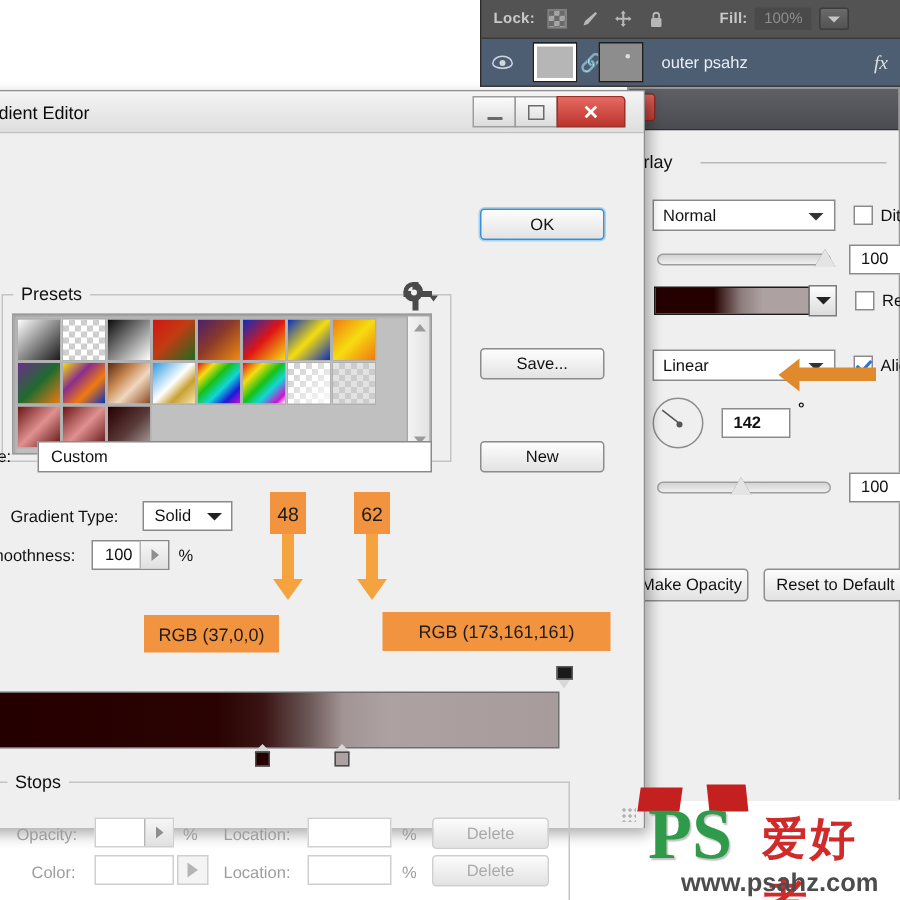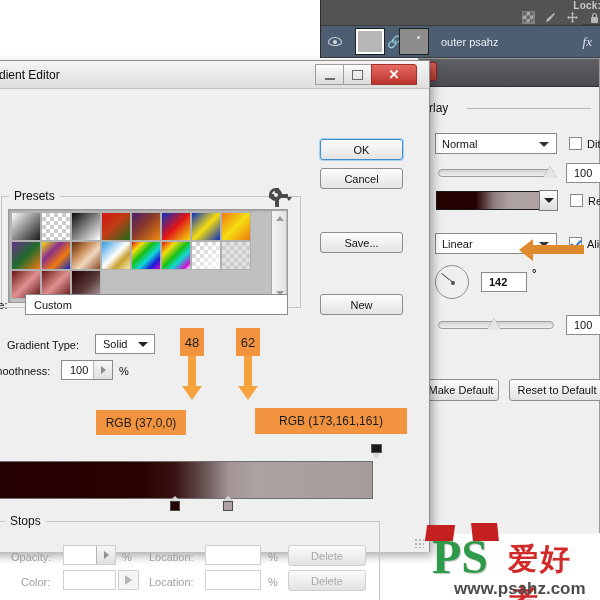--- a/index.html
+++ b/index.html
@@ -14,21 +14,21 @@
   }
   #root { position: relative; width: 600px; height: 600px; background: #fff; }
 
   
   .ps-panel {
     position: absolute; left: 320px; top: 0px; width: 280px; height: 58px;
     background: #535353; border-left: 1px solid #2b2b2b;
   }
   .ps-lockrow {
     position: absolute; left: 0; top: 0; width: 280px; height: 25px;
-    background: #535353; display: flex; align-items: flex-end; padding-left: 8px; flex-direction: column;
+    background: #535353; display: flex; align-items: center; padding-left: 8px;
   }
   .ps-lbl { color: #c9c9c9; font-size: 10px; font-weight: bold; letter-spacing: .2px; }
   .lock-icons { display: flex; align-items: center; gap: 9px; margin-left: 8px; }
   .lk { width: 13px; height: 13px; opacity: .85; }
   .checkerboard-icon {
     background-image:
       linear-gradient(45deg, #b9b9b9 25%, transparent 25%, transparent 75%, #b9b9b9 75%),
       linear-gradient(45deg, #b9b9b9 25%, transparent 25%, transparent 75%, #b9b9b9 75%);
     background-size: 7px 7px; background-position: 0 0, 3.5px 3.5px;
     background-color: #6d6d6d; border: 1px solid #8a8a8a;
@@ -413,21 +413,21 @@
       <div class="ls-row" style="left:19px; top:228px;">
         <span class="slider-track" style="width:116px;">
           <span class="slider-knob" style="left:48px;"></span>
         </span>
         <span class="numbox" style="width:56px;margin-left:12px;">
           <span>100</span>
         </span>
       </div>
 
       <div class="ls-row" style="left:4px; top:292px;">
-        <span class="btn" style="width:76px;">Make Default</span>
+        <span class="btn" style="width:76px;">Make Opacity</span>
         <span class="btn" style="width:96px;margin-left:10px;">Reset to Default</span>
       </div>
     </div>
   </div>
 
   <div class="ge-dlg">
     <div class="ge-titlebar">
       <span class="ge-title">dient Editor</span>
       <span class="blur-title"></span>
       <span class="win-btns">
@@ -468,21 +468,20 @@
             <div class="pcell" style="background: linear-gradient(135deg, rgb(107, 21, 21) 0%, rgb(224, 144, 144) 50%, rgb(90, 16, 16) 100%);"></div>
             <div class="pcell" style="background: linear-gradient(135deg, rgb(37, 0, 0) 0%, rgb(90, 58, 58) 55%, rgb(173, 161, 161) 100%);"></div>
           </div>
         <div class="pscroll">
           <span class="up"></span>
           <span class="dn"></span>
         </div>
       </div>
 
       <span class="ge-rbtn primary" style="top:50px;">OK</span>
-      <span class="ge-rbtn" style="top:79px;">Cancel</span>
       <span class="ge-rbtn" style="top:143px;">Save...</span>
       <span class="ge-rbtn" style="top:205px;">New</span>
 
       <span class="lbl" style="left:0px; top:210px;">ame:</span>
       <span class="name-input" style="top:205px;">
         <span>Custom</span>
       </span>
 
       <span class="lbl" style="left:24px; top:250px;text-align:right;">Gradient Type:</span>
       <span class="small-combo" style="left:112px; top:245px; width:60px;">

